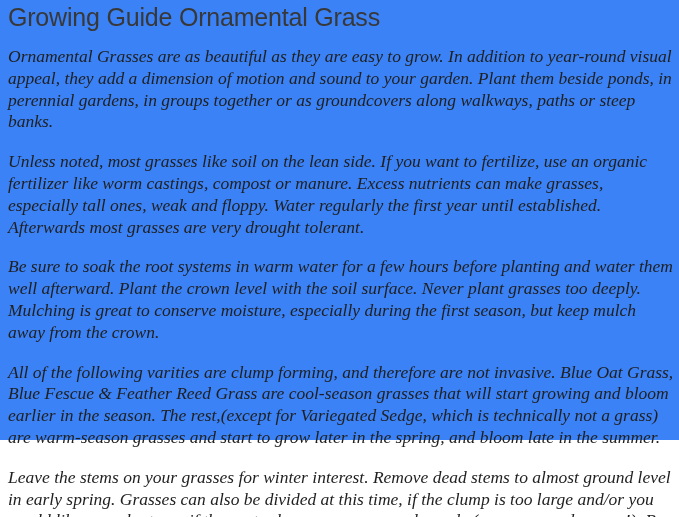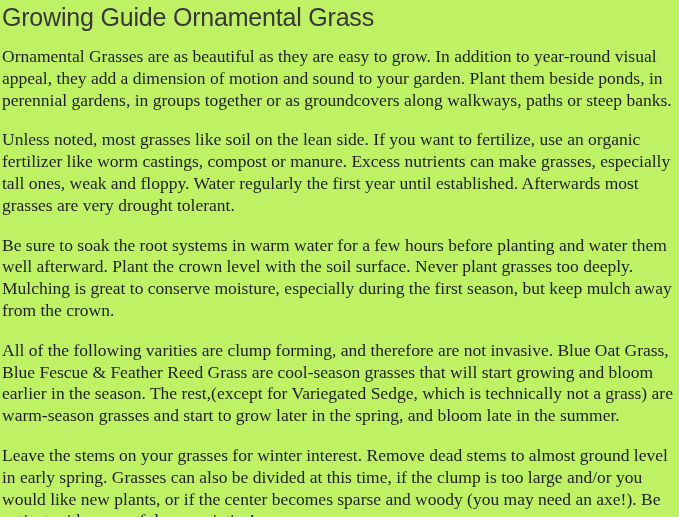--- a/index.html
+++ b/index.html
@@ -8,40 +8,41 @@
     background: #ffffff;
   }
   body {
     width: 679px;
     height: 517px;
     overflow: hidden;
   }
   .page {
     box-sizing: border-box;
     width: 679px;
-    height: 517px;
-    padding: 2px 2px 0 2px;
-    background: #bef264;
+    height: 440px;
+    padding: 2px 2px 0 8px;
+    background: #3b82f6;
   }
   .page-title {
     font-family: "Liberation Sans", "DejaVu Sans", sans-serif;
     font-size: 25px;
     font-weight: 400;
     letter-spacing: -0.2px;
     color: #383838;
     margin: 0 0 14px 0;
     line-height: 30px;
   }
   .body-para {
     font-family: "Liberation Serif", "DejaVu Serif", serif;
     font-size: 17.5px;
     line-height: 21.8px;
     color: #1f1f1f;
     margin: 0 0 18px 0;
     padding: 0;
+    font-style: italic;
   }
 </style>
 </head>
 <body>
 
 <div class="page">
   <h1 class="page-title">Growing Guide Ornamental Grass</h1>
 
   <p class="body-para">Ornamental Grasses are as beautiful as they are easy to grow. In addition to year-round visual appeal, they add a dimension of motion and sound to your garden. Plant them beside ponds, in perennial gardens, in groups together or as groundcovers along walkways, paths or steep banks.</p>
 

